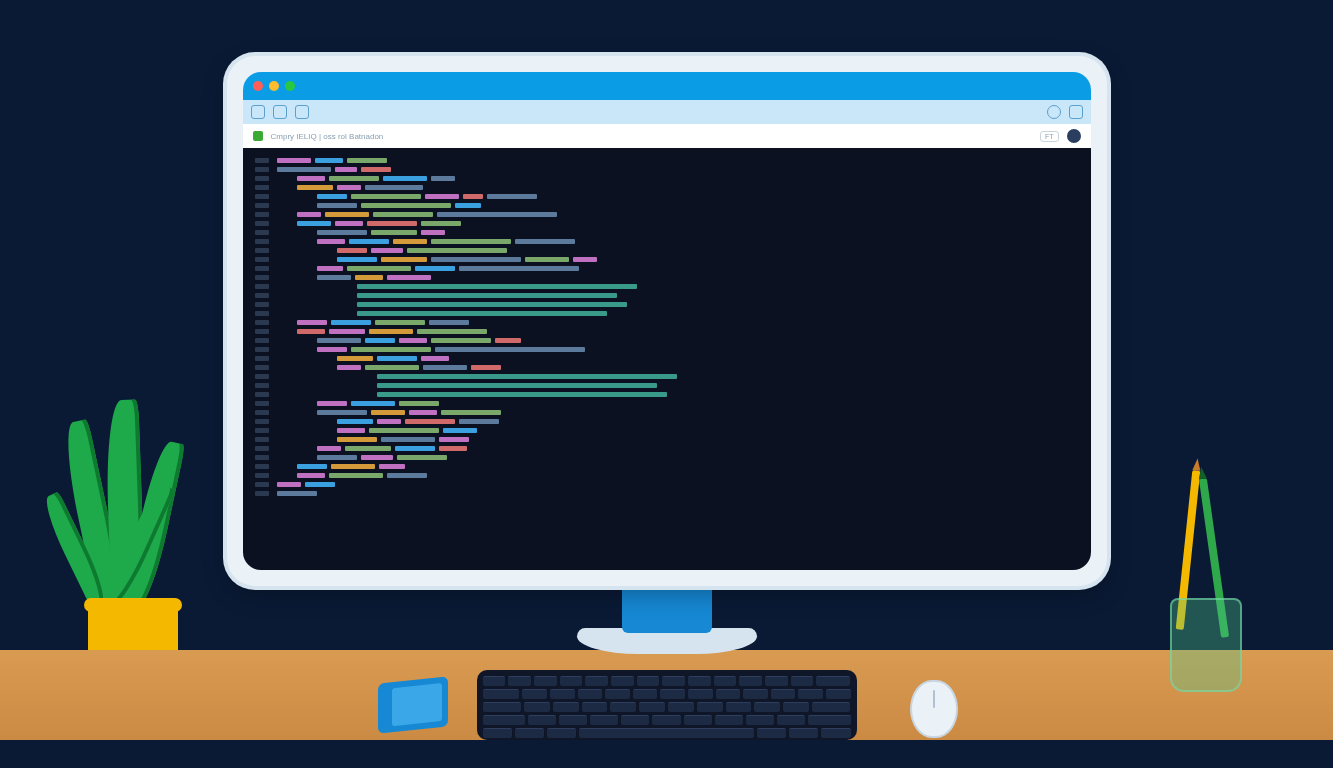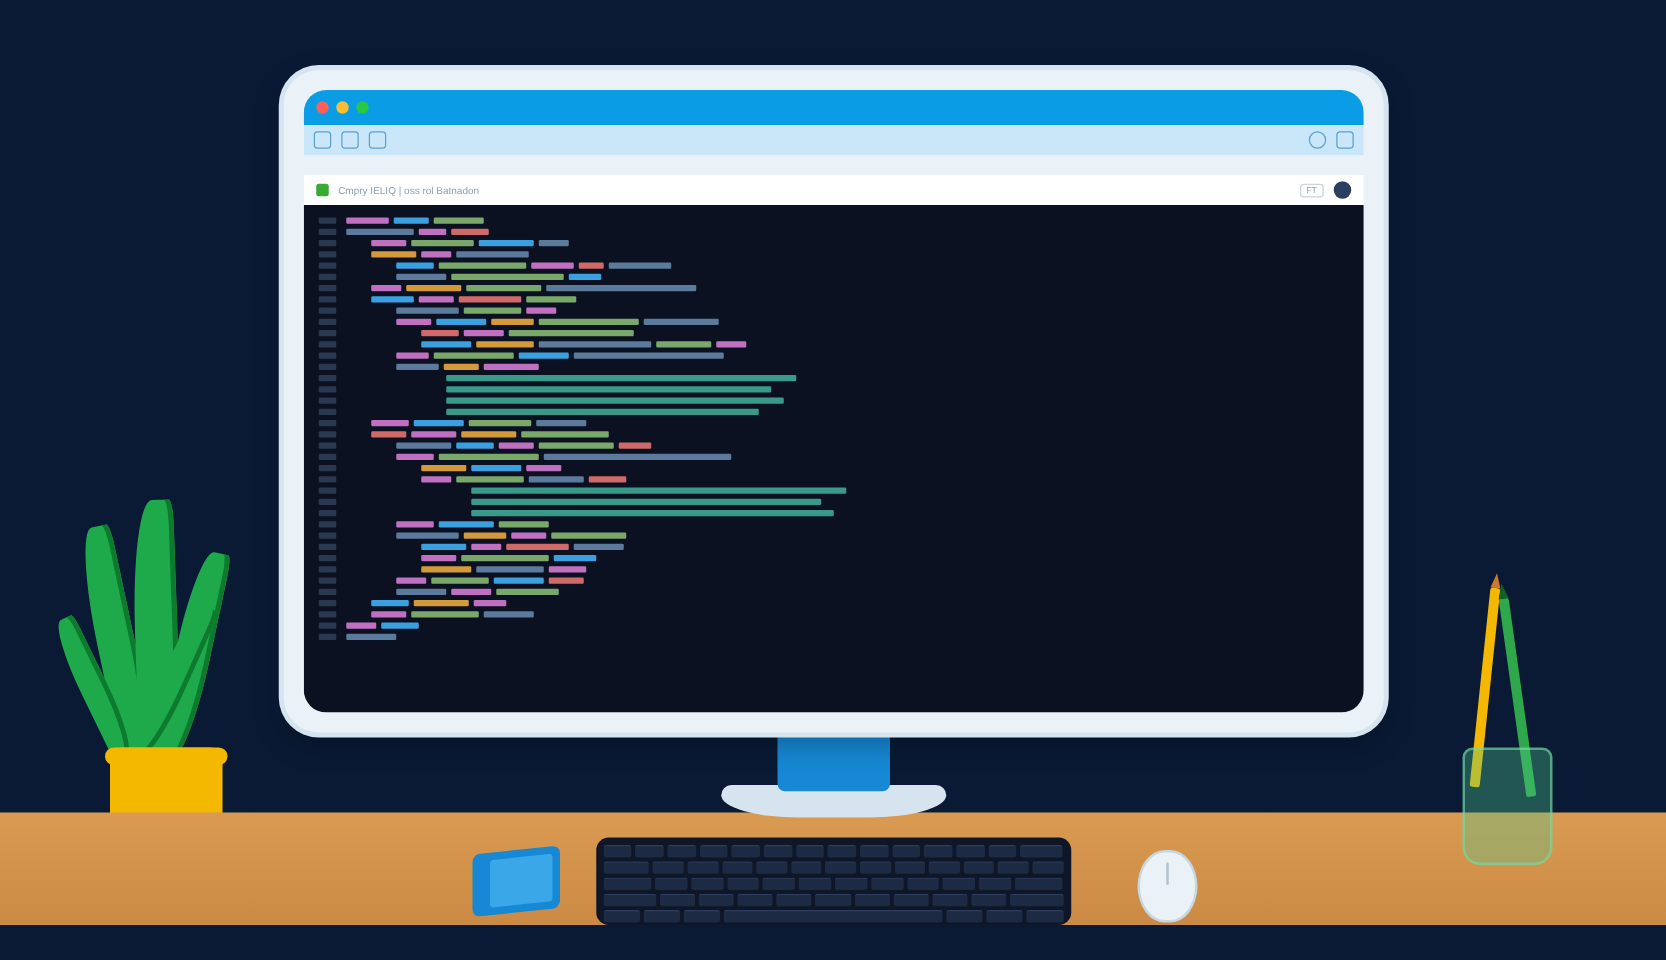--- a/index.html
+++ b/index.html
@@ -72,21 +72,20 @@
 
 .addressbar {
   height: 24px;
   background: #fff;
   display: flex;
   align-items: center;
   padding: 0 10px;
   gap: 8px;
   font-size: 8px;
   color: #8aa0b2;
-  margin-top: 16px;
 }
 .addr-icon {
   width: 10px; height: 10px;
   background: #3aaa35;
   border-radius: 2px;
 }
 .addr-pill {
   margin-left: auto;
   font-size: 7px;
   padding: 1px 4px;

